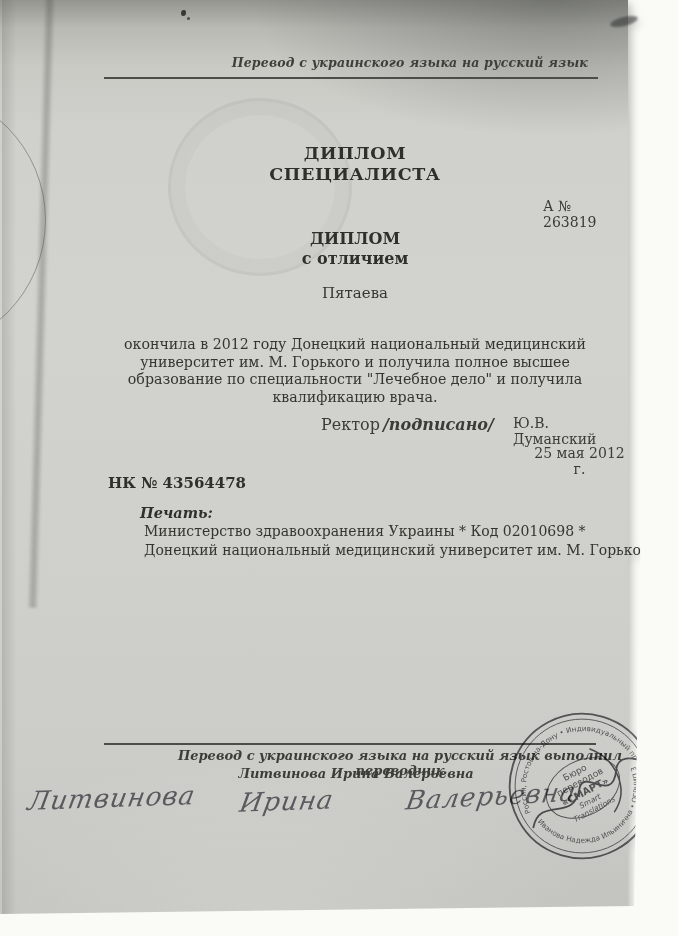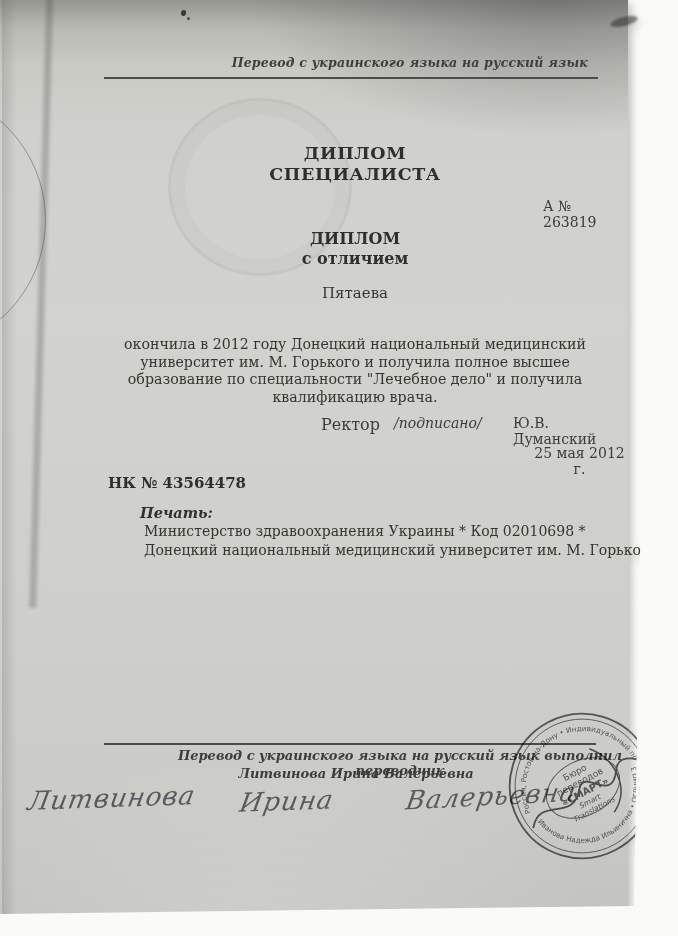--- a/index.html
+++ b/index.html
@@ -76,21 +76,21 @@
   }
   .subtitle{top:229px;font-weight:bold;font-size:16px;line-height:20px;color:#2f2f2b;}
   .holder{top:283px;font-size:15px;line-height:20px;color:#363632;}
   .body-par{
     position:absolute;top:336px;left:115px;width:480px;
     font-size:14.2px;line-height:17.6px;text-align:center;color:#35352f;
     font-weight:500;
   }
   
   .rector-label{position:absolute;top:415px;left:321px;font-size:16px;}
-  .signed-note{position:absolute;top:415px;left:394px;font-size:14px;font-style:italic;}
+  .signed-note{position:absolute;top:415px;left:383px;font-size:16px;font-style:italic;font-weight:bold;}
   .rector-name{position:absolute;top:415px;left:513px;font-size:14px;}
   .issue-date{position:absolute;top:445px;left:531px;font-size:14px;text-align:center;}
   
   .reg-number{position:absolute;top:474px;left:108px;font-weight:bold;font-size:15px;color:#2f2f2b;}
   .seal-label{position:absolute;top:504px;left:108px;font-weight:bold;font-style:italic;font-size:14.5px;color:#30302c;margin-left:32px;}
   .seal-text{position:absolute;top:522px;left:108px;width:516px;font-size:14px;line-height:18.5px;color:#35352f;margin-left:36px;}
   
   .footer-line{position:absolute;top:743px;left:104px;right:32px;height:1.5px;background:#4c4d49;}
   .footer-note1{position:absolute;top:748px;left:155px;width:490px;text-align:center;
     font-style:italic;font-weight:bold;font-size:13px;color:#3c3d39;}

